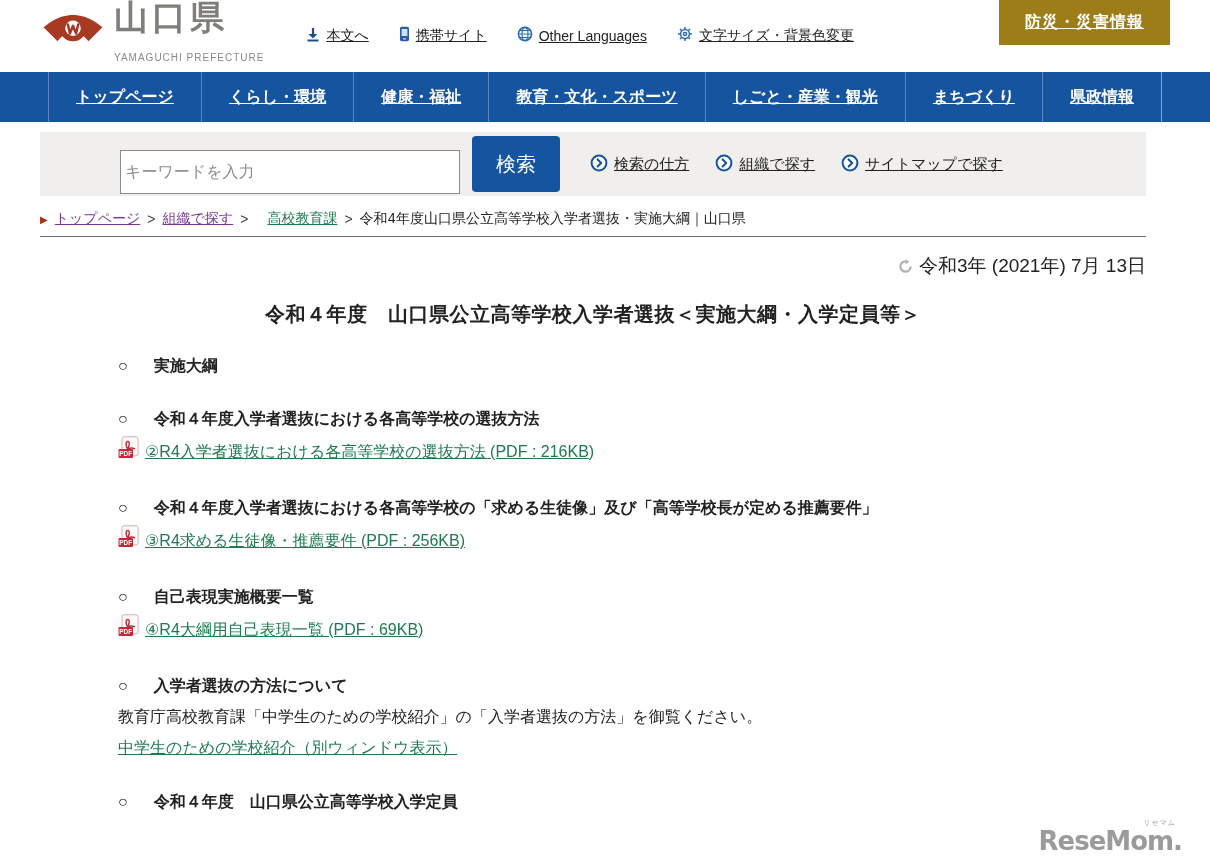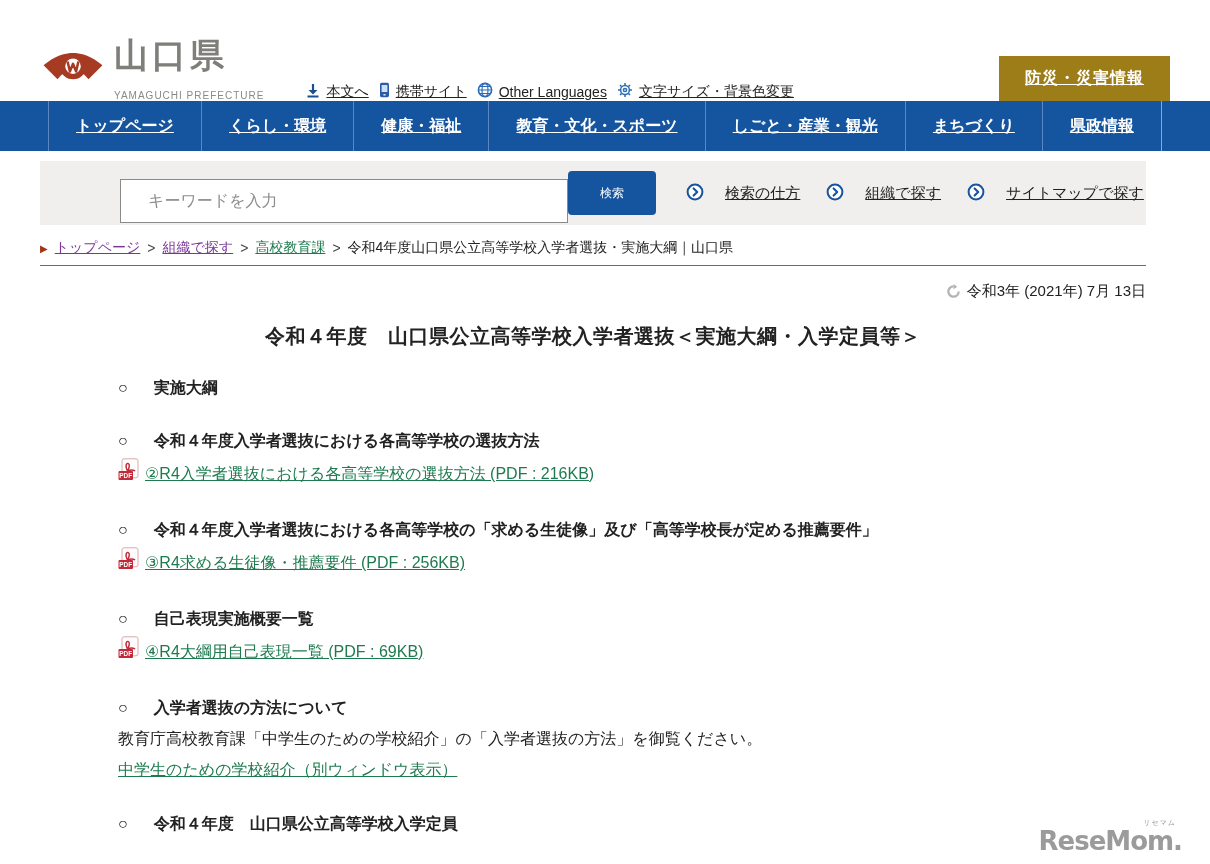--- a/index.html
+++ b/index.html
@@ -1,62 +1,62 @@
 <!DOCTYPE html>
 <html lang="ja"><head>
 <meta charset="utf-8">
 <style>
   * { margin:0; padding:0; box-sizing:border-box; }
   html,body { width:1210px; height:864px; overflow:hidden; background:#fff;
     font-family:"Liberation Sans","DejaVu Sans",sans-serif; color:#222; }
 
   
-  .header { height:101px; display:flex; align-items:flex-end; padding:0 40px 0 42px; background:#fff; }
+  .header { height:72px; display:flex; align-items:flex-start; padding:0 40px 0 42px; background:#fff; }
   .logo { display:flex; align-items:center; gap:10px; cursor:pointer; }
   .logo-mark { width:62px; height:52px; }
   .logo-txt .ja { font-size:34px; font-weight:bold; color:#7f7e7a; letter-spacing:4px; line-height:1; }
   .logo-txt .en { font-size:10px; color:#8a8985; letter-spacing:1px; margin-top:18px; }
-  .util { display:flex; align-items:center; gap:10px; margin-left:42px; margin-top:26px; }
+  .util { display:flex; align-items:center; gap:30px; margin-left:42px; margin-top:26px; }
   .util a { display:flex; align-items:center; gap:6px; font-size:14px; color:#222;
             text-decoration:underline; cursor:pointer; white-space:nowrap; }
   .emergency { margin-left:auto; background:#9d7d18; color:#fff; font-weight:bold; font-size:16px;
       text-decoration:underline; padding:12px 26px; cursor:pointer; letter-spacing:1px; }
 
   
   .nav { background:#15549e; height:50px; display:flex; align-items:stretch; padding:0 48px; }
   .nav-item { flex:1 1 auto; display:flex; align-items:center; justify-content:center;
       color:#fff; font-weight:bold; font-size:16px; text-decoration:underline;
       border-left:1px solid #5b86bf; cursor:pointer; white-space:nowrap; padding:0 18px; }
   .nav-item:last-child { border-right:1px solid #84cc16; }
 
   
   .container { margin-left:40px; margin-right:64px; }
   .search-band { margin-top:10px; background:#f0efed; height:64px; display:flex;
       align-items:center; padding-left:80px; }
-  .search-input { width:448px; height:44px; border:1px solid #8a8a8a; background:#fff;
-      font-size:16px; padding:0 27px; font-family:inherit; color:#222;margin-top:16px; }
+  .search-input { width:340px; height:44px; border:1px solid #8a8a8a; background:#fff;
+      font-size:16px; padding:0 4px; font-family:inherit; color:#222;margin-top:16px; }
   .search-input::placeholder { color:#8c8c8c; }
-  .search-btn { width:88px; height:44px; background:#15549e; color:#fff;
-      border:none; border-radius:4px; font-size:12px; cursor:pointer; font-family:inherit; }
+  .search-btn { width:88px; height:56px; margin-left:12px; background:#15549e; color:#fff;
+      border:none; border-radius:4px; font-size:20px; cursor:pointer; font-family:inherit; }
   .search-links { display:flex; gap:26px; margin-left:30px; }
-  .search-links a { display:flex; align-items:center; gap:21px; font-size:15px; color:#222;
+  .search-links a { display:flex; align-items:center; gap:6px; font-size:15px; color:#222;
       text-decoration:underline; cursor:pointer; white-space:nowrap; }
 
   
   .breadcrumb { margin-top:14px; font-size:14px; display:flex; align-items:center; gap:7px; flex-wrap:nowrap; }
   .bc-arrow { color:#a23418; font-size:10px; }
   .breadcrumb a { text-decoration:underline; cursor:pointer; }
   .bc-visited { color:#7b3598; }
-  .bc-green { color:#1e7b4f; }
+  .bc-green { color:#1e7b4f;margin-left:12px; }
   .bc-sep { color:#444; }
-  .bc-current { color:#222; }
+  .bc-current { color:#222;font-family:Liberation Mono, monospace; }
   .rule { border:none; border-top:1px solid #6b6b6b; margin-top:8px; }
 
   
-  .updated { text-align:right; margin-top:16px; font-size:15px; color:#222;
+  .updated { text-align:right; margin-top:16px; font-size:19px; color:#222;
       display:flex; justify-content:flex-end; align-items:center; gap:6px; }
   .page-title { text-align:center; font-size:20px; font-weight:bold; margin-top:22px; letter-spacing:.5px; }
 
   
   .main { margin-left:78px; margin-top:26px; font-size:16px; }
   .section { margin-bottom:29px; }
   .sec-head { font-weight:bold; display:flex; gap:26px; line-height:24px; }
   .sec-bullet { font-weight:normal; }
   .sec-body { margin-top:6px; line-height:26px; }
   .link-row { margin-top:5px; display:flex; align-items:center; gap:4px; line-height:26px; }

